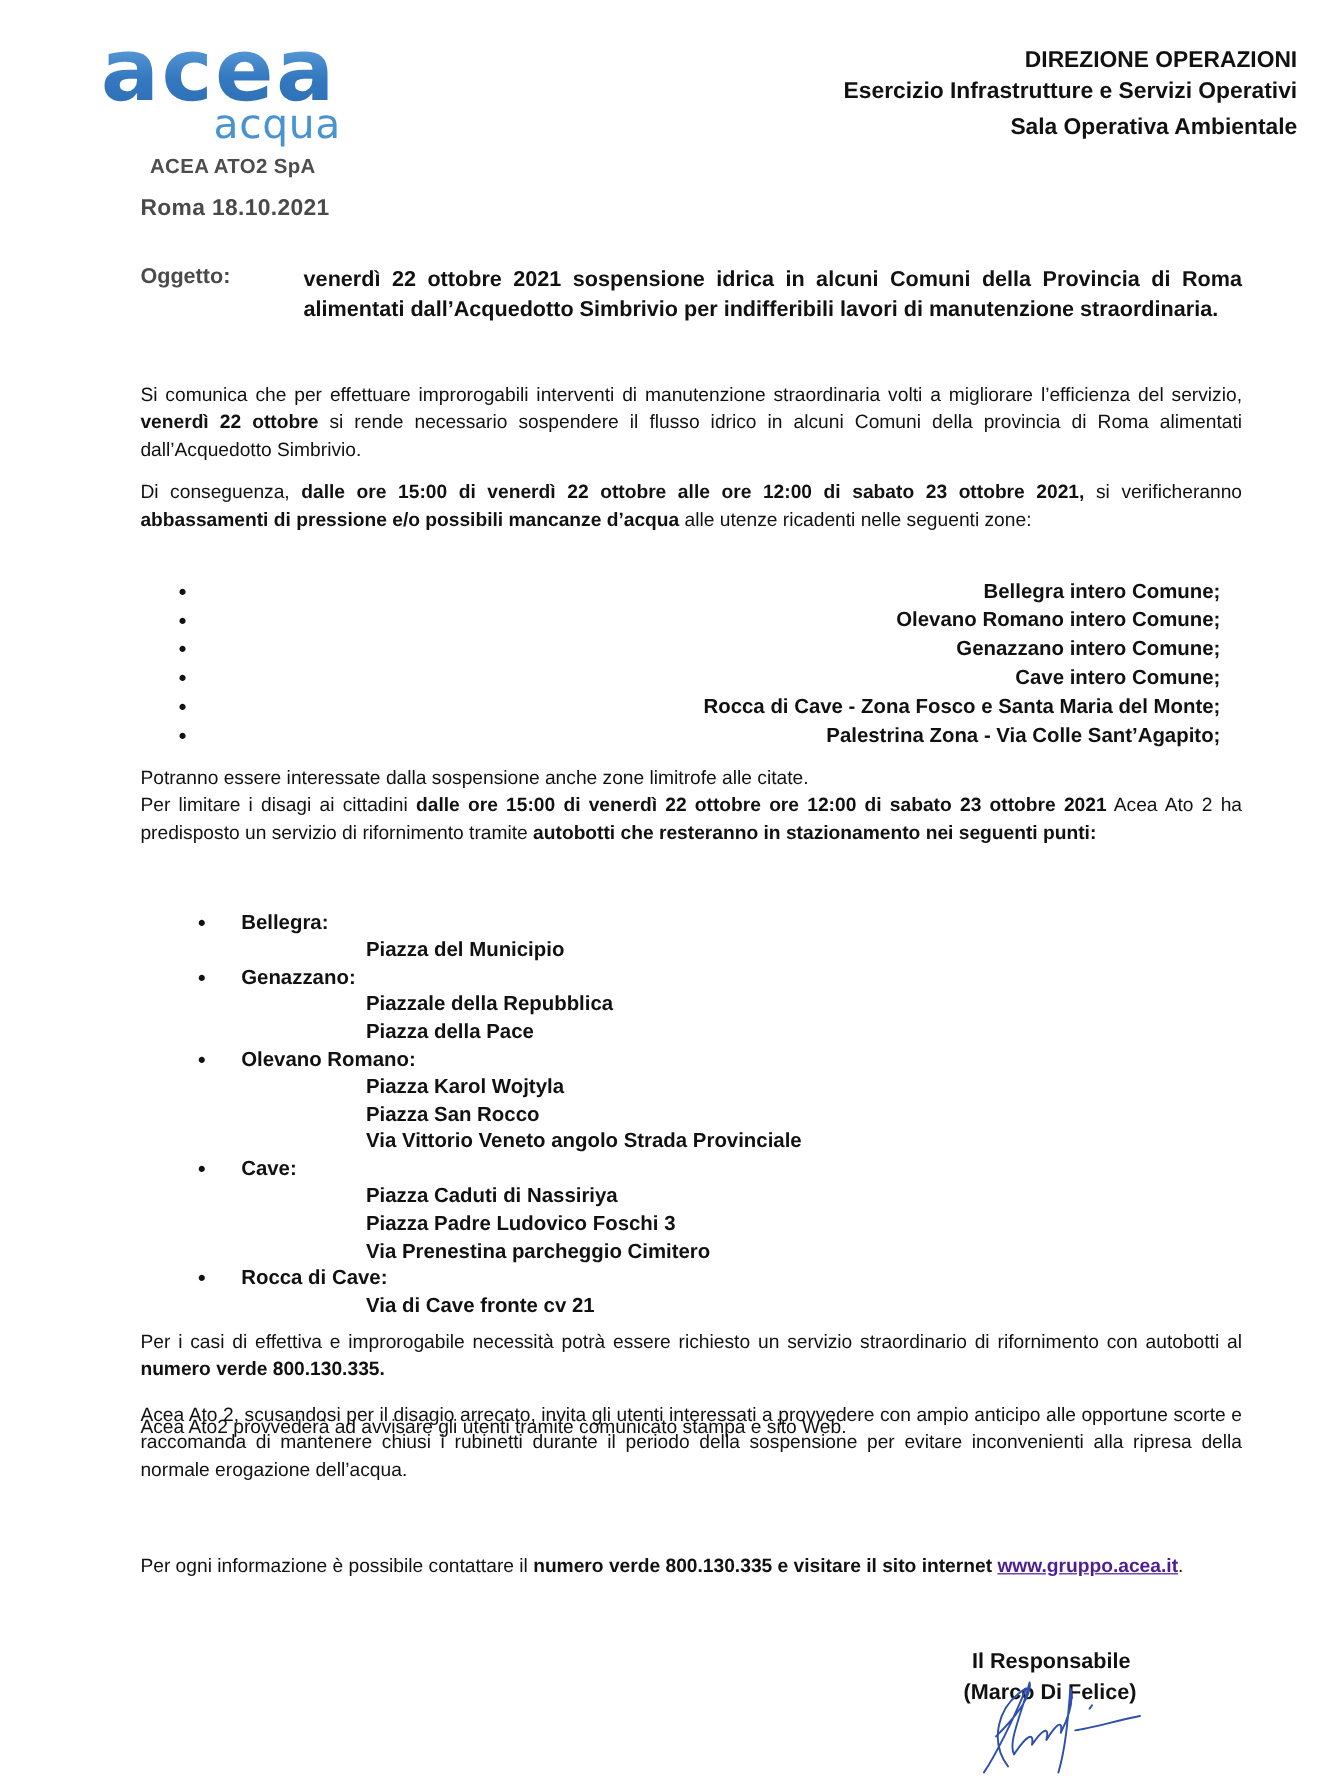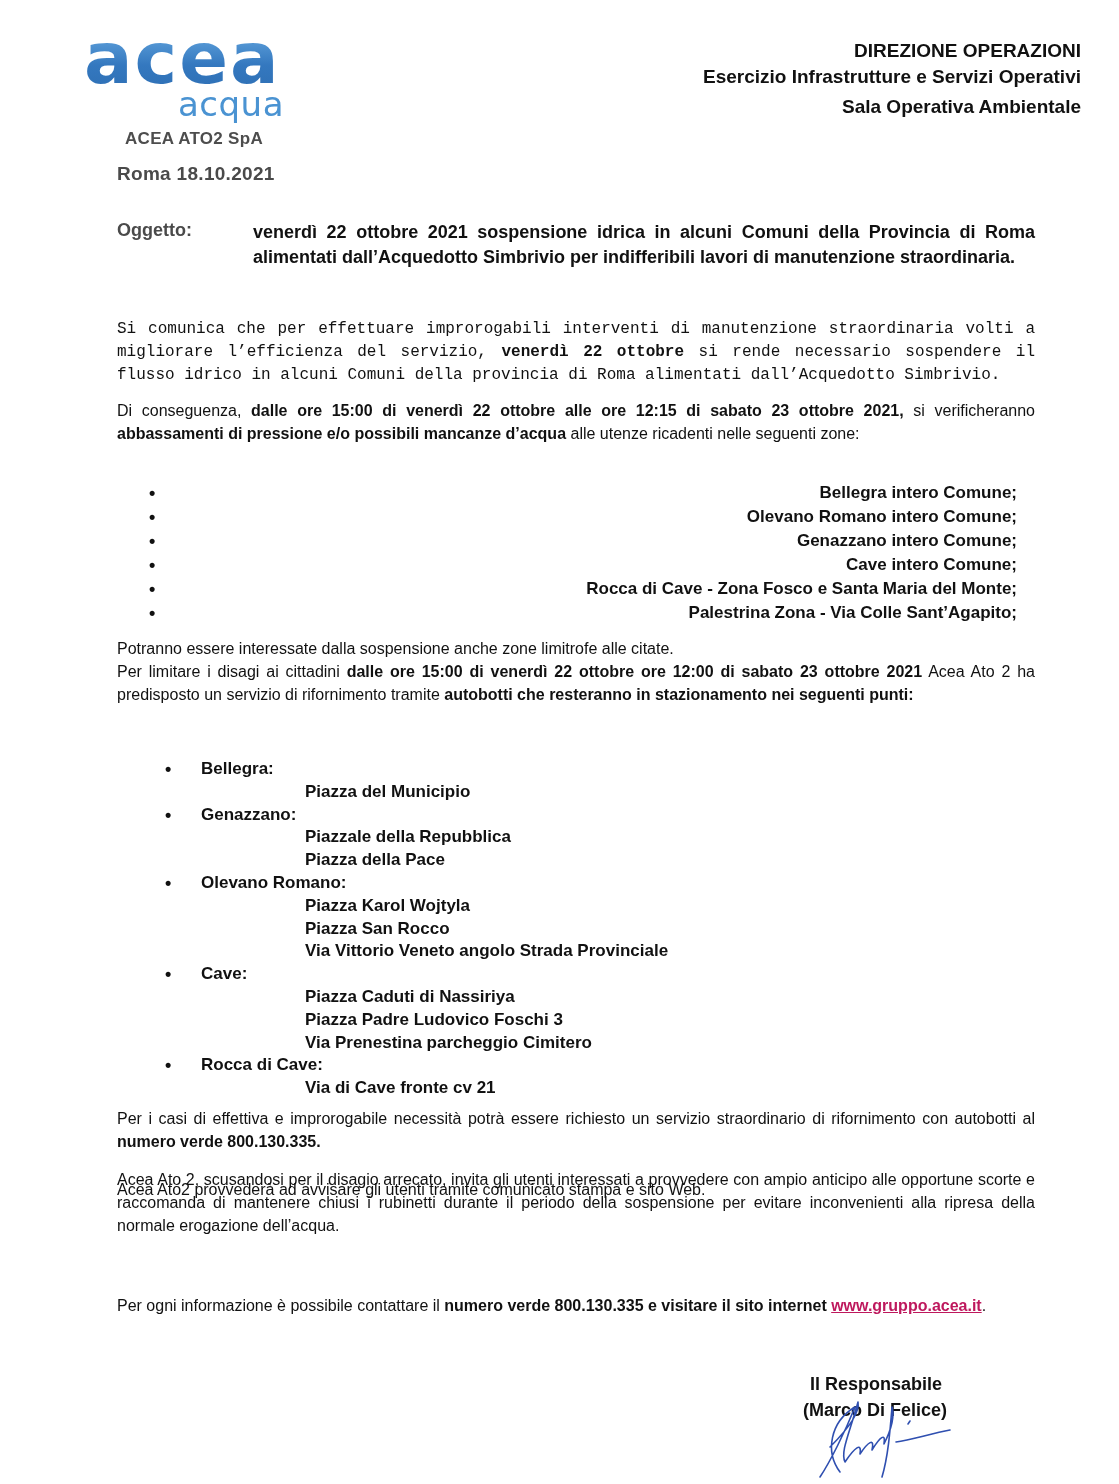--- a/index.html
+++ b/index.html
@@ -71,21 +71,21 @@
     position: absolute; left: 117px; top: 742px; width: 900px; margin: 16px; padding: 0; list-style: none;
   }
   ul.points > li {
     position: relative; padding-left: 68px; font-weight: bold; font-size: 17px; line-height: 22.8px;
   }
   ul.points > li::before {
     content: "\2022"; position: absolute; left: 32px; top: 0; font-size: 18px;
   }
   ul.points .addr { padding-left: 104px; display: block; }
 
-  a.link { color: #be185d; text-decoration: underline; font-weight: bold; }
+  a.link { color: #4c1d95; text-decoration: underline; font-weight: bold; }
 
   .sign {
     position: absolute; left: 803px; top: 1371px; font-weight: bold; font-size: 18px; line-height: 26px;
   }
   .sign .l1 { padding-left: 7px; }
   .signature { position: absolute; left: 800px; top: 1392px; width: 160px; height: 90px; }
 </style>
 </head>
 <body>
 
@@ -100,26 +100,26 @@
 
   <div class="header-right">
     <div>DIREZIONE OPERAZIONI</div>
     <div>Esercizio Infrastrutture e Servizi Operativi</div>
     <div class="h3">Sala Operativa Ambientale</div>
   </div>
 
   <div class="subject-label">Oggetto:</div>
   <div class="subject-body">venerdì 22 ottobre 2021 sospensione idrica in alcuni Comuni della Provincia di Roma alimentati dall’Acquedotto Simbrivio per indifferibili lavori di manutenzione straordinaria.</div>
 
-  <div class="para last-left" style="top:318px;font-family:Liberation Mono, monospace;">
+  <div class="para last-left" style="top:318px;">
     <span>Si comunica che per effettuare improrogabili interventi di manutenzione straordinaria volti a migliorare l’efficienza del servizio, </span><b>venerdì 22 ottobre</b><span> si rende necessario sospendere il flusso idrico in alcuni Comuni della provincia di Roma alimentati dall’Acquedotto Simbrivio.</span>
   </div>
 
   <div class="para last-left" style="top:399px;">
-    <span>Di conseguenza, </span><b>dalle ore 15:00 di venerdì 22 ottobre alle ore 12:15 di sabato 23 ottobre 2021,</b><span>  si verificheranno </span><b>abbassamenti di pressione e/o possibili mancanze d’acqua</b><span> alle utenze ricadenti nelle seguenti zone:</span>
+    <span>Di conseguenza, </span><b>dalle ore 15:00 di venerdì 22 ottobre alle ore 12:00 di sabato 23 ottobre 2021,</b><span>  si verificheranno </span><b>abbassamenti di pressione e/o possibili mancanze d’acqua</b><span> alle utenze ricadenti nelle seguenti zone:</span>
   </div>
 
   <ul class="zones">
     <li>Bellegra intero Comune;</li>
     <li>Olevano Romano intero Comune;</li>
     <li>Genazzano intero Comune;</li>
     <li>Cave intero Comune;</li>
     <li>Rocca di Cave -  Zona Fosco e Santa Maria del Monte;</li>
     <li>Palestrina Zona - Via Colle Sant’Agapito;</li>
   </ul>

